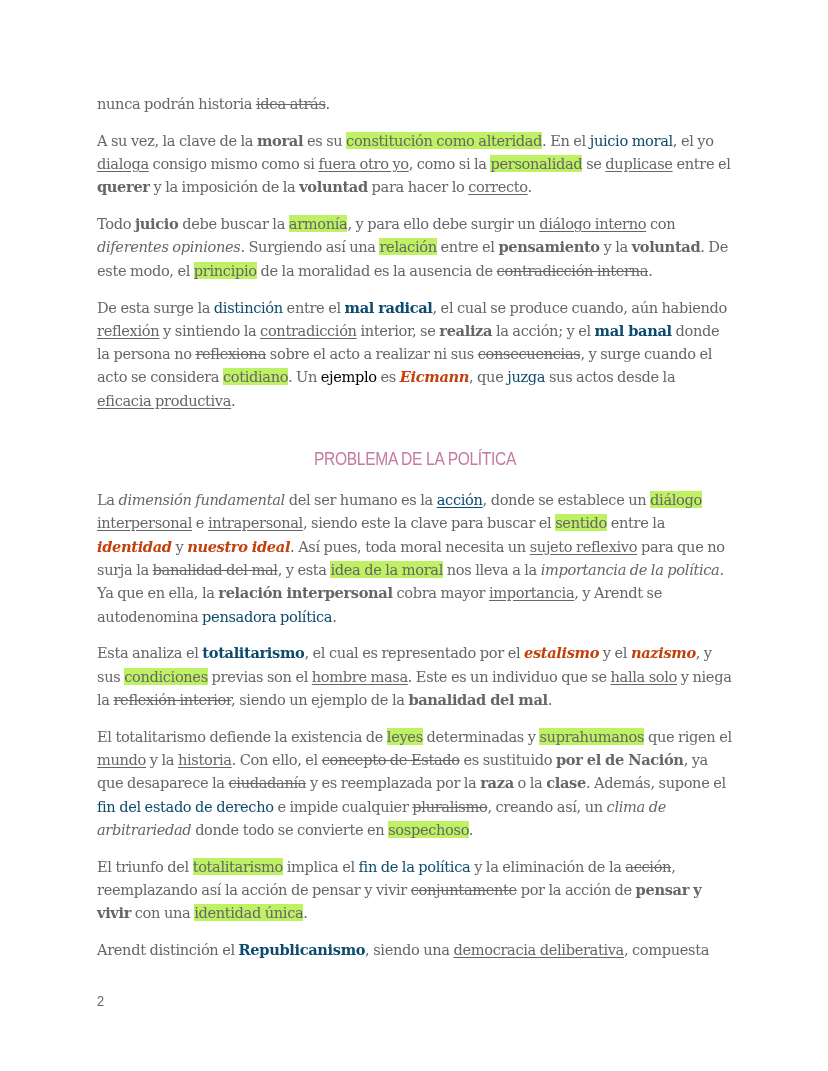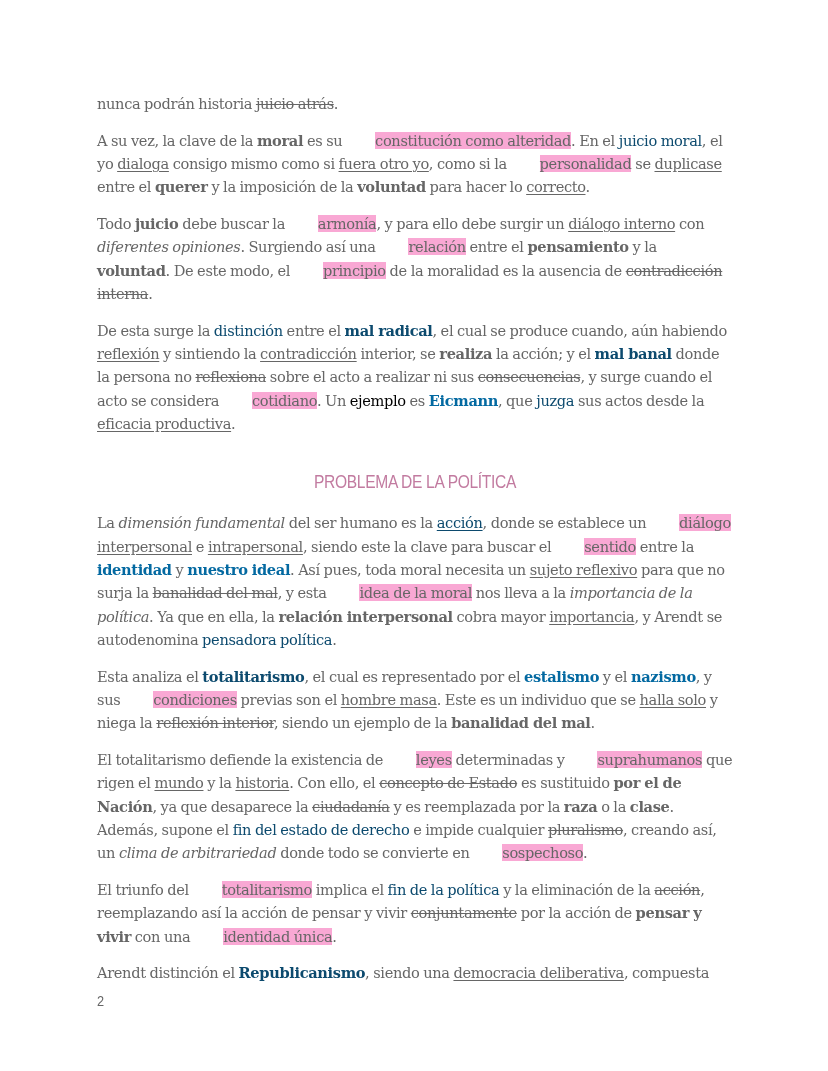--- a/index.html
+++ b/index.html
@@ -33,44 +33,44 @@
       font-stretch: condensed;
       text-align: center;
       color: #c27ba0;
       font-size: 19px;
       letter-spacing: -0.4px;
       transform: scaleX(0.82);
       margin: 32px 0 14px 0;
       line-height: 30px;
     }
     .seg-bold { font-weight: bold; }
-    .seg-black { color: #0369a1; }
+    .seg-black { color: #c2410c; font-style: italic; }
     .seg-italic { font-style: italic; }
     .seg-underline { text-decoration: underline; text-underline-offset: 2px; }
     .seg-strike { text-decoration: line-through; }
-    .seg-hl { background: #f9a8d4; margin-left: 29px; }
+    .seg-hl { background: #bef264; }
     .seg-magenta { color: #0c4a6e; }
     .seg-red { color: #0c4a6e; }
     .seg-blue { color: #000000; }
     .page-number {
       position: absolute;
       left: 97px;
       top: 992px;
       font-family: "Liberation Sans", "DejaVu Sans", sans-serif;
       font-size: 15px;
       color: #666666;
       transform: scaleX(0.85);
       transform-origin: left;
     }
   </style>
 </head>
 <body>
 
 <div class="page" id="page-body">
-    <p class="para"><span class="">nunca podrán historia </span><span class="seg-strike">juicio atrás</span><span class="">.</span></p>
+    <p class="para"><span class="">nunca podrán historia </span><span class="seg-strike">idea atrás</span><span class="">.</span></p>
     <p class="para"><span class="">A su vez, la clave de la </span><span class="seg-bold">moral</span><span class=""> es su </span><span class="seg-hl">constitución como alteridad</span><span class="">. En el </span><span class="seg-magenta">juicio moral</span><span class="">, el yo </span><span class="seg-underline">dialoga</span><span class=""> consigo mismo como si </span><span class="seg-underline">fuera otro yo</span><span class="">, como si la </span><span class="seg-hl">personalidad</span><span class=""> se </span><span class="seg-underline">duplicase</span><span class=""> entre el </span><span class="seg-bold">querer</span><span class=""> y la imposición de la </span><span class="seg-bold">voluntad</span><span class=""> para hacer lo </span><span class="seg-underline">correcto</span><span class="">.</span></p>
     <p class="para"><span class="">Todo </span><span class="seg-bold">juicio</span><span class=""> debe buscar la </span><span class="seg-hl">armonía</span><span class="">, y para ello debe surgir un </span><span class="seg-underline">diálogo interno</span><span class=""> con </span><span class="seg-italic">diferentes opiniones</span><span class="">. Surgiendo así una </span><span class="seg-hl">relación</span><span class=""> entre el </span><span class="seg-bold">pensamiento</span><span class=""> y la </span><span class="seg-bold">voluntad</span><span class="">. De este modo, el </span><span class="seg-hl">principio</span><span class=""> de la moralidad es la ausencia de </span><span class="seg-strike">contradicción interna</span><span class="">.</span></p>
     <p class="para"><span class="">De esta surge la </span><span class="seg-red">distinción</span><span class=""> entre el </span><span class="seg-bold seg-magenta">mal radical</span><span class="">, el cual se produce cuando, aún habiendo </span><span class="seg-underline">reflexión</span><span class=""> y sintiendo la </span><span class="seg-underline">contradicción</span><span class=""> interior, se </span><span class="seg-bold">realiza</span><span class=""> la acción; y el </span><span class="seg-bold seg-magenta">mal banal</span><span class=""> donde la persona no </span><span class="seg-strike">reflexiona</span><span class=""> sobre el acto a realizar ni sus </span><span class="seg-strike">consecuencias</span><span class="">, y surge cuando el acto se considera </span><span class="seg-hl">cotidiano</span><span class="">. Un </span><span class="seg-blue">ejemplo</span><span class=""> es </span><span class="seg-bold seg-black">Eicmann</span><span class="">, que </span><span class="seg-red">juzga</span><span class=""> sus actos desde la </span><span class="seg-underline">eficacia productiva</span><span class="">.</span></p>
     <div class="heading">PROBLEMA DE LA POLÍTICA</div>
     <p class="para"><span class="">La </span><span class="seg-italic">dimensión fundamental</span><span class=""> del ser humano es la </span><span class="seg-underline seg-magenta">acción</span><span class="">, donde se establece un </span><span class="seg-hl">diálogo</span><span class=""> </span><span class="seg-underline">interpersonal</span><span class=""> e </span><span class="seg-underline">intrapersonal</span><span class="">, siendo este la clave para buscar el </span><span class="seg-hl">sentido</span><span class=""> entre la </span><span class="seg-bold seg-black">identidad</span><span class=""> y </span><span class="seg-bold seg-black">nuestro ideal</span><span class="">. Así pues, toda moral necesita un </span><span class="seg-underline">sujeto reflexivo</span><span class=""> para que no surja la </span><span class="seg-strike">banalidad del mal</span><span class="">, y esta </span><span class="seg-hl">idea de la moral</span><span class=""> nos lleva a la </span><span class="seg-italic">importancia de la política</span><span class="">. Ya que en ella, la </span><span class="seg-bold">relación interpersonal</span><span class=""> cobra mayor </span><span class="seg-underline">importancia</span><span class="">, y Arendt se autodenomina </span><span class="seg-magenta">pensadora política</span><span class="">.</span></p>
     <p class="para"><span class="">Esta analiza el </span><span class="seg-bold seg-magenta">totalitarismo</span><span class="">, el cual es representado por el </span><span class="seg-bold seg-black">estalismo</span><span class=""> y el </span><span class="seg-bold seg-black">nazismo</span><span class="">, y sus </span><span class="seg-hl">condiciones</span><span class=""> previas son el </span><span class="seg-underline">hombre masa</span><span class="">. Este es un individuo que se </span><span class="seg-underline">halla solo</span><span class=""> y niega la </span><span class="seg-strike">reflexión interior</span><span class="">, siendo un ejemplo de la </span><span class="seg-bold">banalidad del mal</span><span class="">.</span></p>
     <p class="para"><span class="">El totalitarismo defiende la existencia de </span><span class="seg-hl">leyes</span><span class=""> determinadas y </span><span class="seg-hl">suprahumanos</span><span class=""> que rigen el </span><span class="seg-underline">mundo</span><span class=""> y la </span><span class="seg-underline">historia</span><span class="">. Con ello, el </span><span class="seg-strike">concepto de Estado</span><span class=""> es sustituido </span><span class="seg-bold">por el de Nación</span><span class="">, ya que desaparece la </span><span class="seg-strike">ciudadanía</span><span class=""> y es reemplazada por la </span><span class="seg-bold">raza</span><span class=""> o la </span><span class="seg-bold">clase</span><span class="">. Además, supone el </span><span class="seg-red">fin del estado de derecho</span><span class=""> e impide cualquier </span><span class="seg-strike">pluralismo</span><span class="">, creando así, un </span><span class="seg-italic">clima de arbitrariedad</span><span class=""> donde todo se convierte en </span><span class="seg-hl">sospechoso</span><span class="">.</span></p>
     <p class="para"><span class="">El triunfo del </span><span class="seg-hl">totalitarismo</span><span class=""> implica el </span><span class="seg-red">fin de la política</span><span class=""> y la eliminación de la </span><span class="seg-strike">acción</span><span class="">, reemplazando así la acción de pensar y vivir </span><span class="seg-strike">conjuntamente</span><span class=""> por la acción de </span><span class="seg-bold">pensar y vivir</span><span class=""> con una </span><span class="seg-hl">identidad única</span><span class="">.</span></p>
     <p class="para"><span class="">Arendt distinción el </span><span class="seg-bold seg-magenta">Republicanismo</span><span class="">, siendo una </span><span class="seg-underline">democracia deliberativa</span><span class="">, compuesta</span></p>
   </div>

